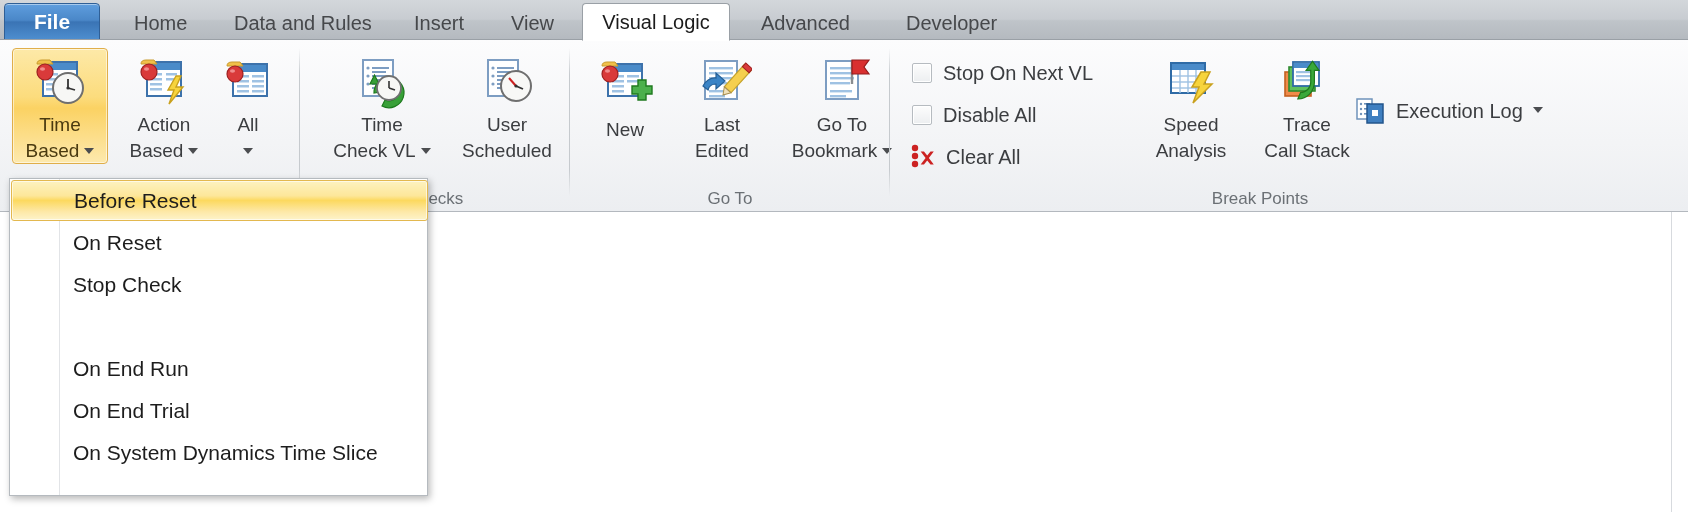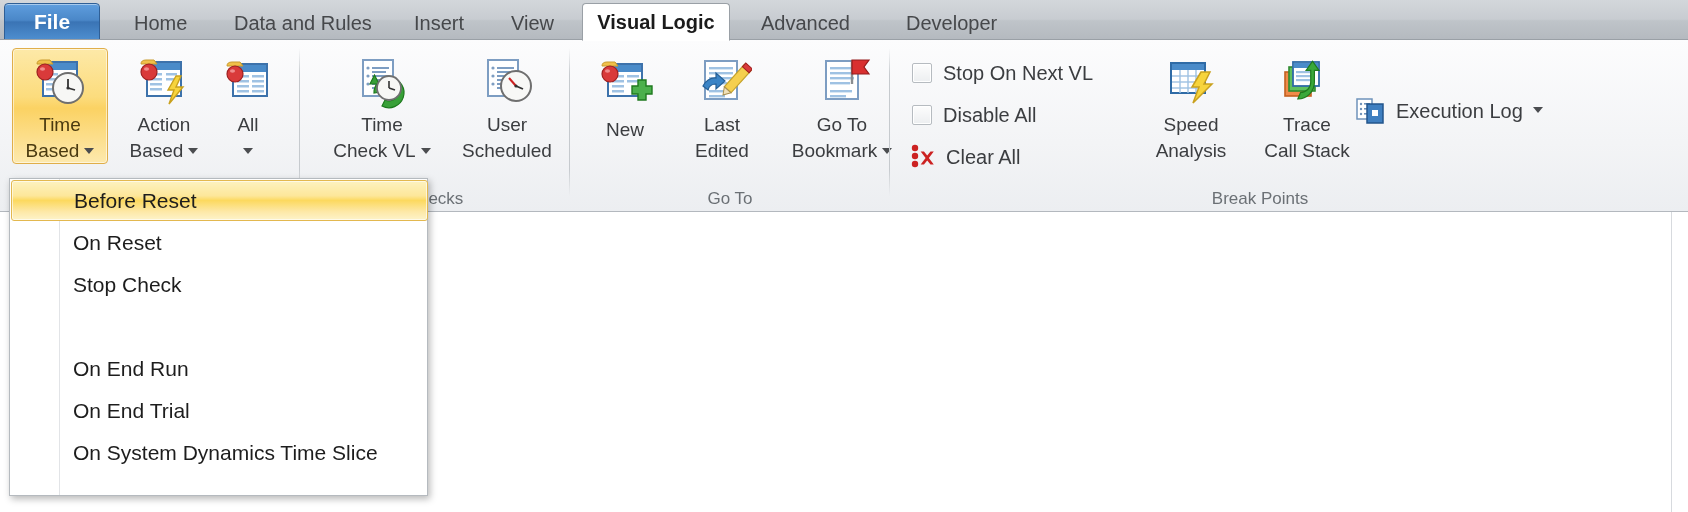--- a/index.html
+++ b/index.html
@@ -31,21 +31,21 @@
     left:4px;top:3px;height:34px;width:96px;
     background:linear-gradient(to bottom,#5f9ede 0%,#4a87c8 45%,#3a74b5 50%,#4e8fd0 100%);
     border:1px solid #2f5f96;border-radius:4px 4px 0 0;
     color:#ffffff;font-weight:bold;font-size:21px;
     box-shadow:inset 0 1px 0 rgba(255,255,255,.45);
   }
   .tab.active{
     background:#ffffff;
     border:1px solid #9aa0a6;border-bottom:1px solid #ffffff;
     border-radius:4px 4px 0 0;
-    color:#1b1b1b;font-weight:bold;
+    color:#1b1b1b;font-weight:normal;
     top:3px;height:38px;z-index:5;align-items:center;
   }
 
   
   .ribbon{
     position:absolute;left:0;top:40px;width:1688px;height:172px;
     background:linear-gradient(to bottom,#fcfcfd 0%,#f3f4f6 60%,#eceef1 100%);
     box-sizing:border-box;
     border-bottom:1px solid #b3b8be;
   }

